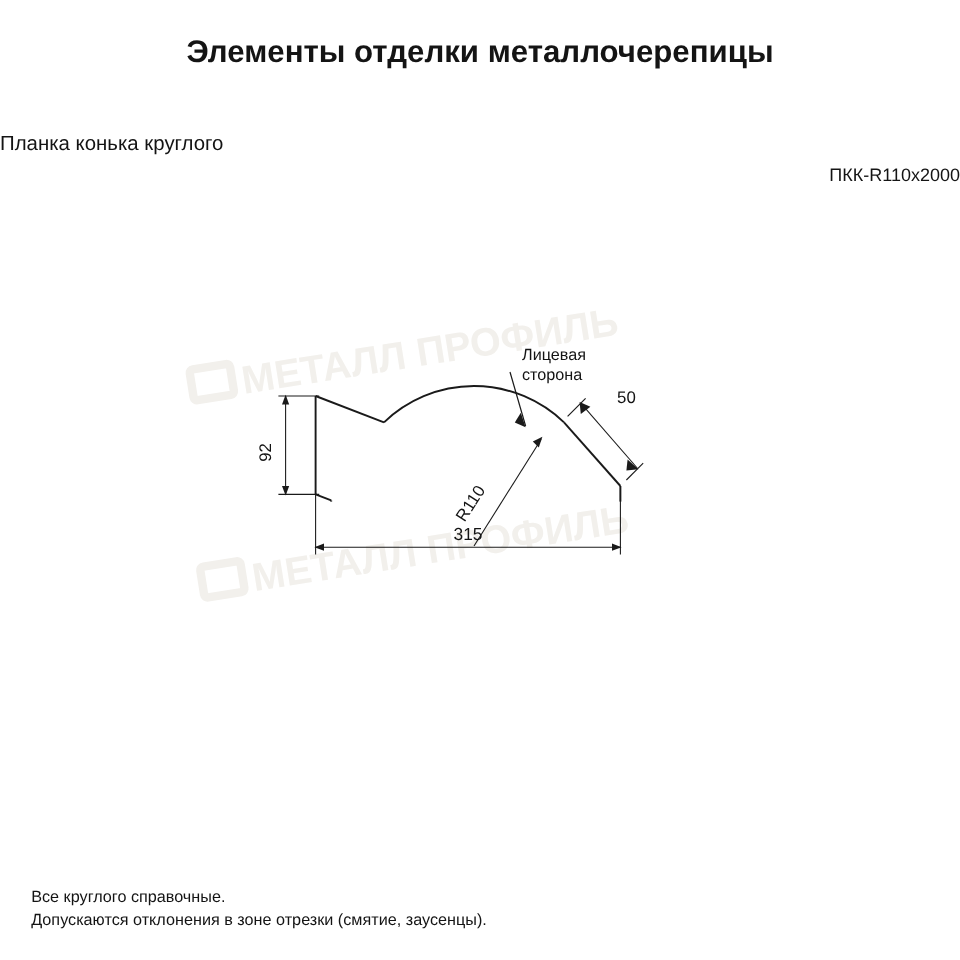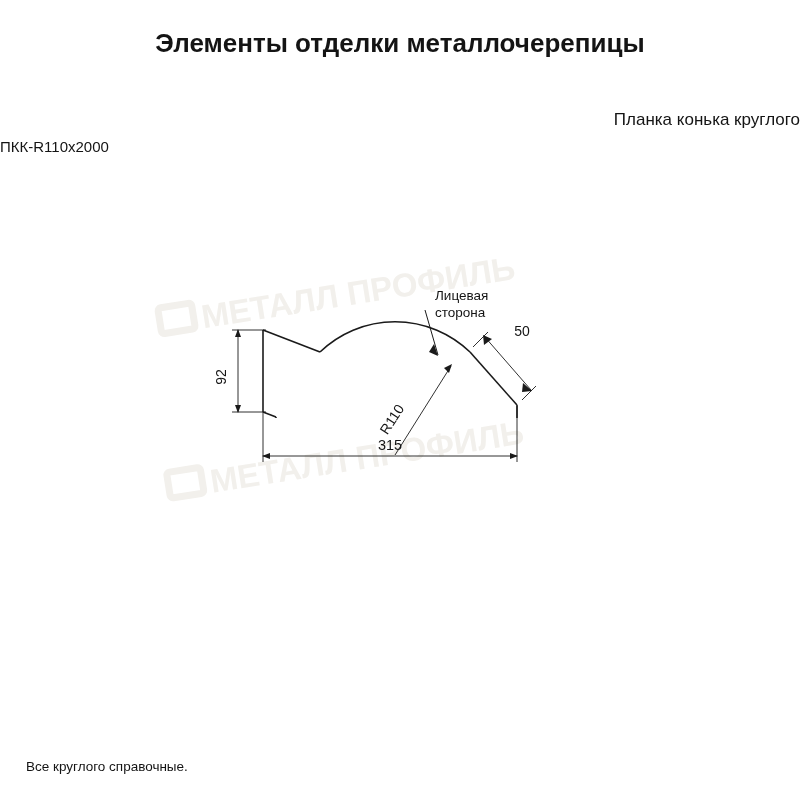--- a/index.html
+++ b/index.html
@@ -26,30 +26,30 @@
     font-size: 26px;
     font-weight: bold;
     letter-spacing: 0px;
     color: #141414;
   }
   .subtitle {
     position: absolute;
     top: 110px;
     left: 0;
     width: 800px;
-    text-align: right;
+    text-align: left;
     font-size: 17px;
     color: #141414;
   }
   .code {
     position: absolute;
     top: 138px;
     left: 0;
     width: 800px;
-    text-align: left;
+    text-align: right;
     font-size: 15px;
     color: #141414;
   }
   .drawing {
     position: absolute;
     top: 200px;
     left: 80px;
     width: 640px;
     height: 380px;
   }
@@ -141,15 +141,16 @@
         <path d="M 190 253 L 182 256 L 190 259" fill="#1a1a1a" stroke="none"></path>
         <path d="M 430 253 L 438 256 L 430 259" fill="#1a1a1a" stroke="none"></path>
       </g>
       <text x="310" y="250" font-family="Liberation Sans, sans-serif" font-size="14.5" fill="#141414" text-anchor="middle">315</text>
 
     </svg>
   </div>
 
   <div class="footer">
     <div>Все круглого справочные.</div>
+    <div>Допускаются отклонения в зоне отрезки (смятие, заусенцы).</div>
   </div>
 
 </div>
 
 </body></html>

